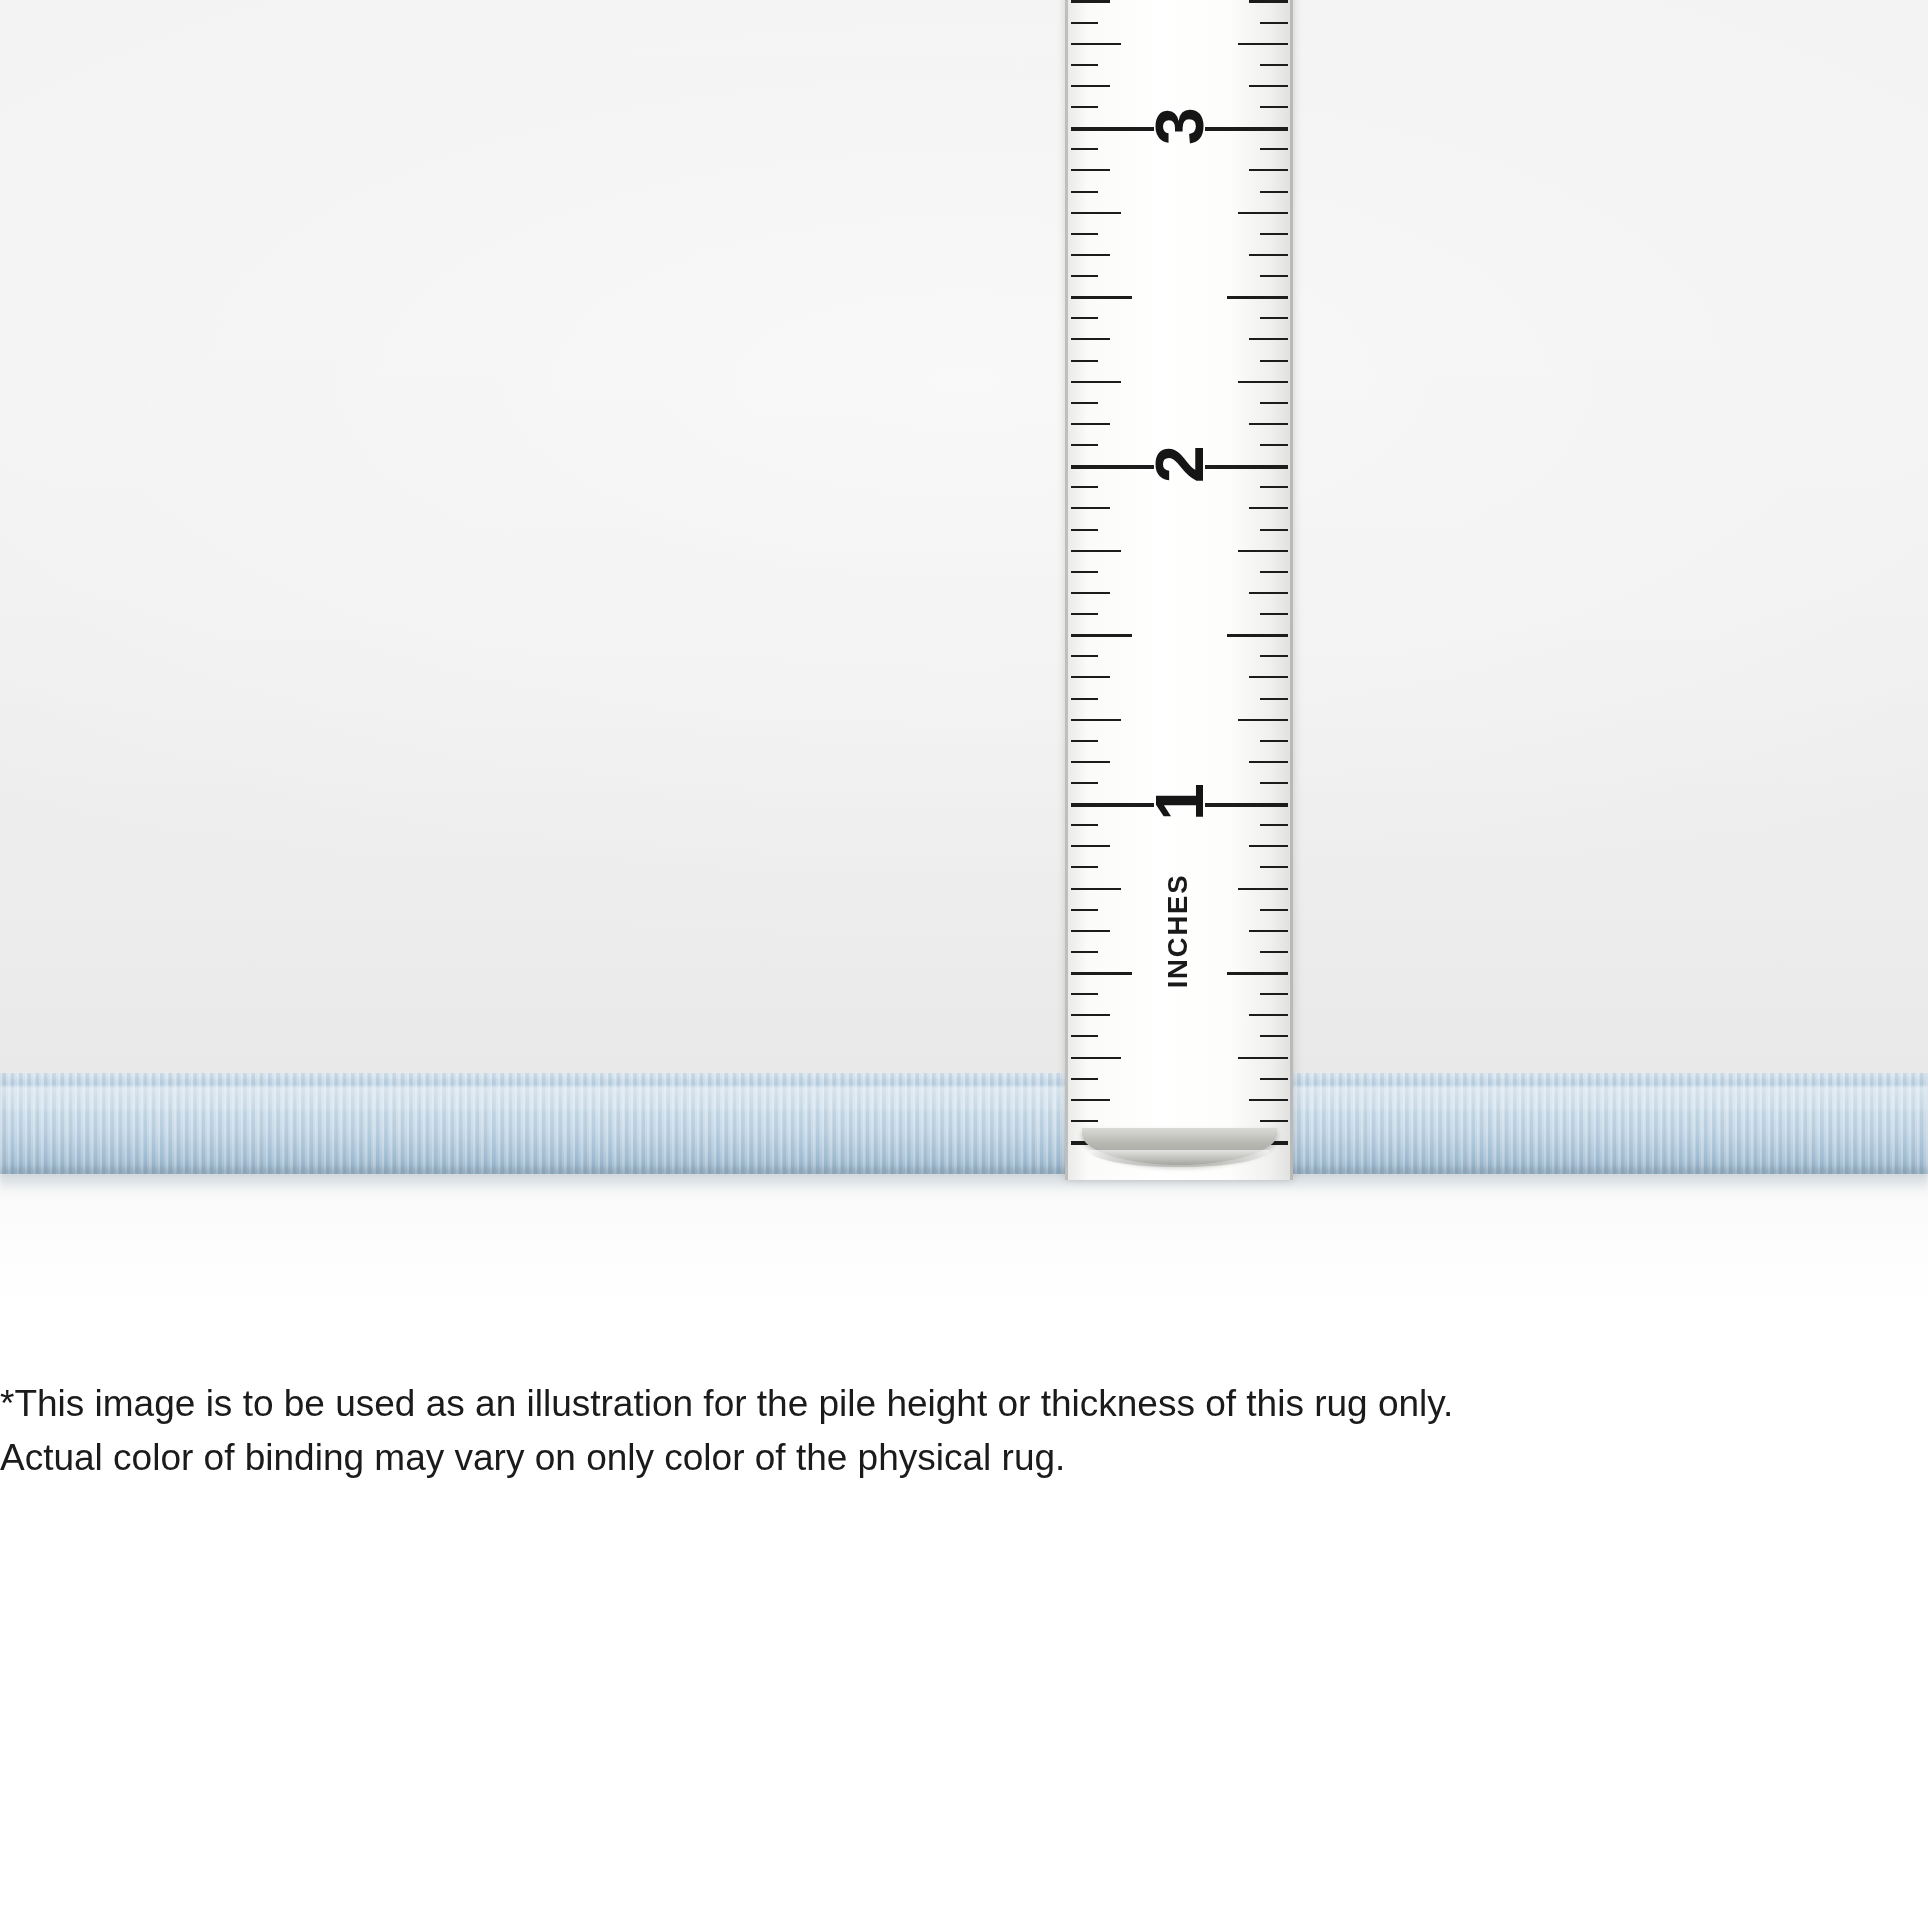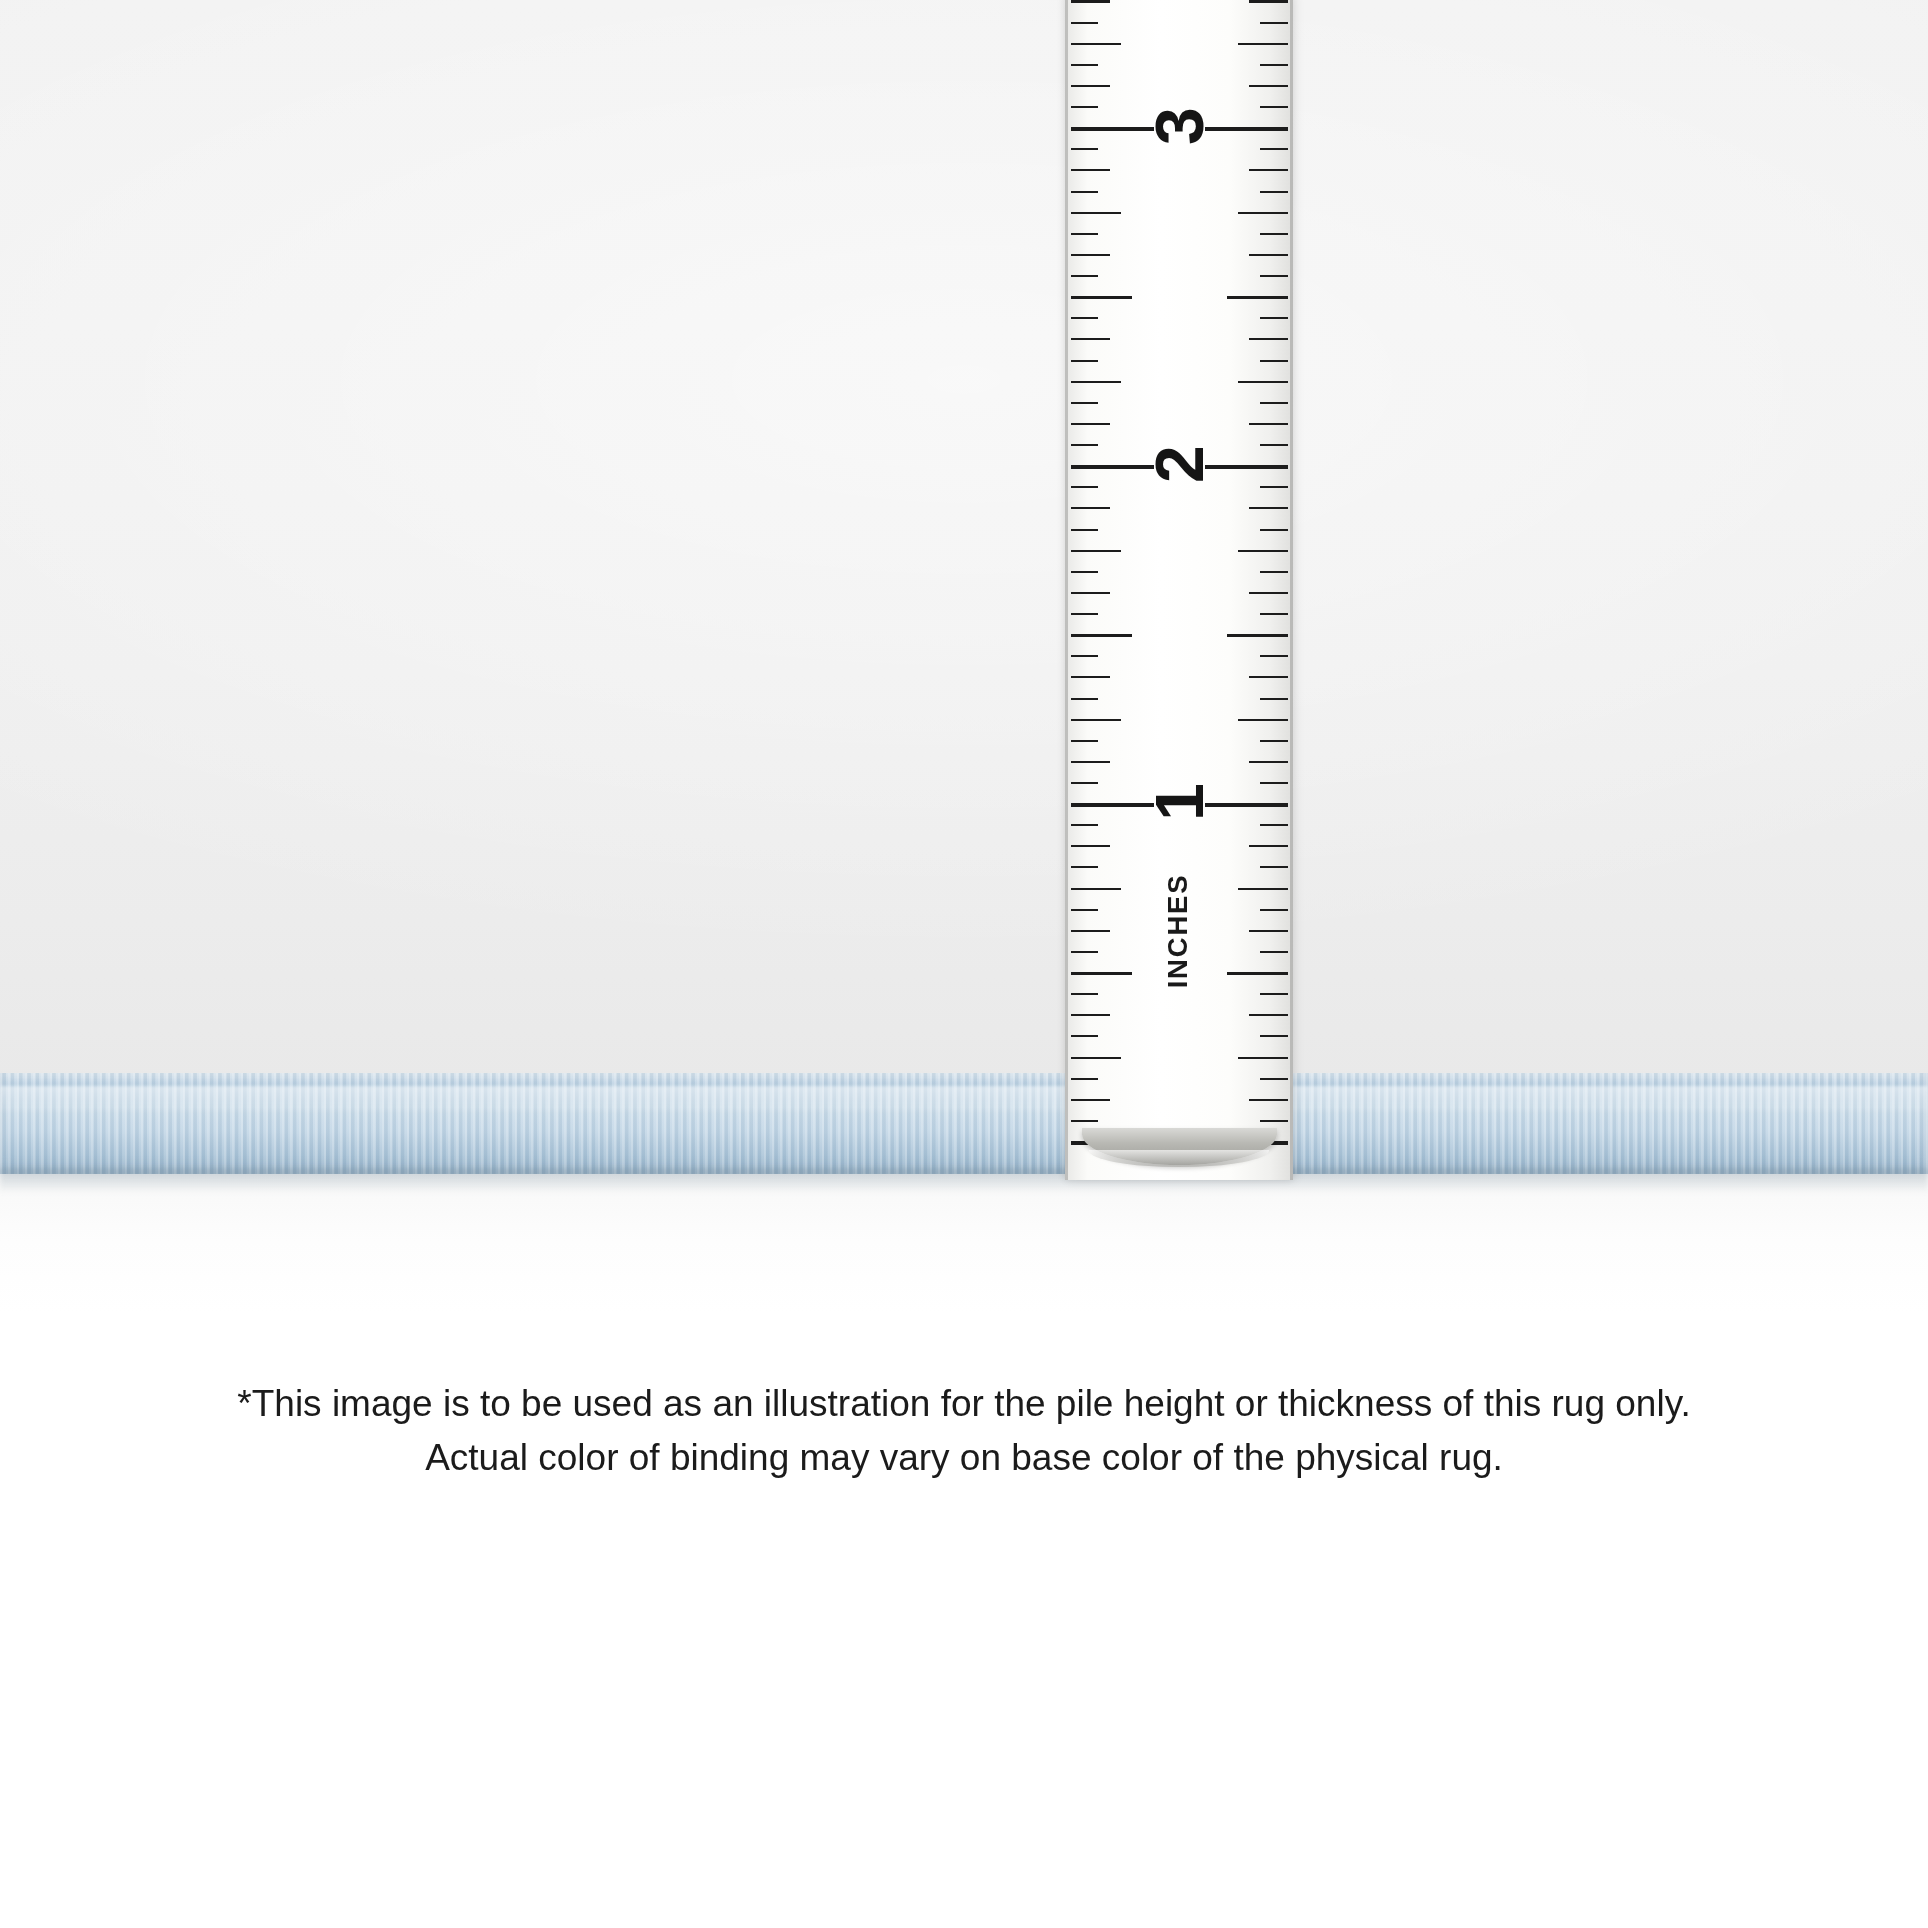--- a/index.html
+++ b/index.html
@@ -209,21 +209,20 @@
     background: linear-gradient(180deg, rgba(255,255,255,0.65), rgba(160,160,155,0.55));
     border-radius: 0 0 50% 50% / 0 0 100% 100%;
   }
 
   
   .caption {
     position: absolute;
     left: 0;
     top: 1377px;
     width: 1928px;
-    text-align: center;
     color: #1b1b1b;
     font-size: 37px;
     line-height: 1.45;
     font-family: "Liberation Sans", sans-serif;
   }
   .caption .line { display: block; }
 </style>
 </head>
 <body>
 
@@ -365,17 +364,17 @@
       <div class="unit-label" id="unit-label" style="top: 920px; left: 48px; width: 129px; text-align: center;">INCHES</div>
     </div>
 
     <div class="tape-hook"></div>
     <div class="tape-hook-lip"></div>
 
   </div>
 
   <div class="caption">
     <span class="line">*This image is to be used as an illustration for the pile height or thickness of this rug only.</span>
-    <span class="line">Actual color of binding may vary on base color of the physical rug.</span>
+    <span class="line">Actual color of binding may vary on only color of the physical rug.</span>
   </div>
 
 </div>
 
 
 </body></html>

